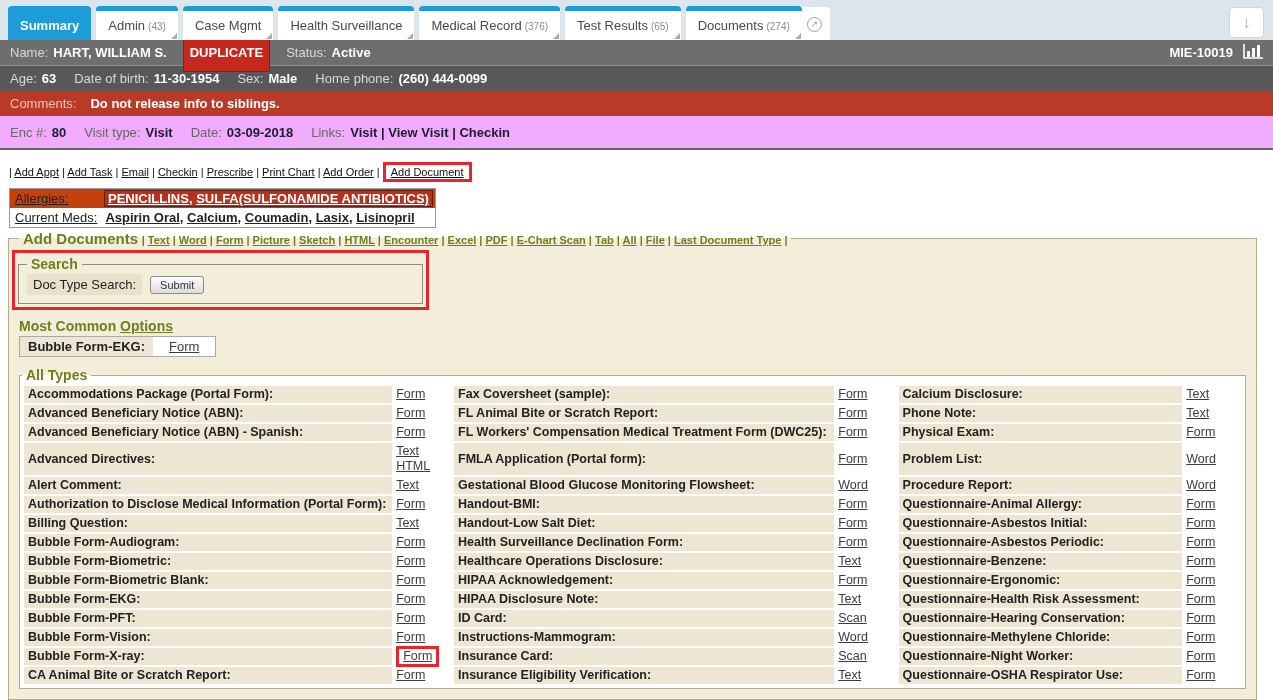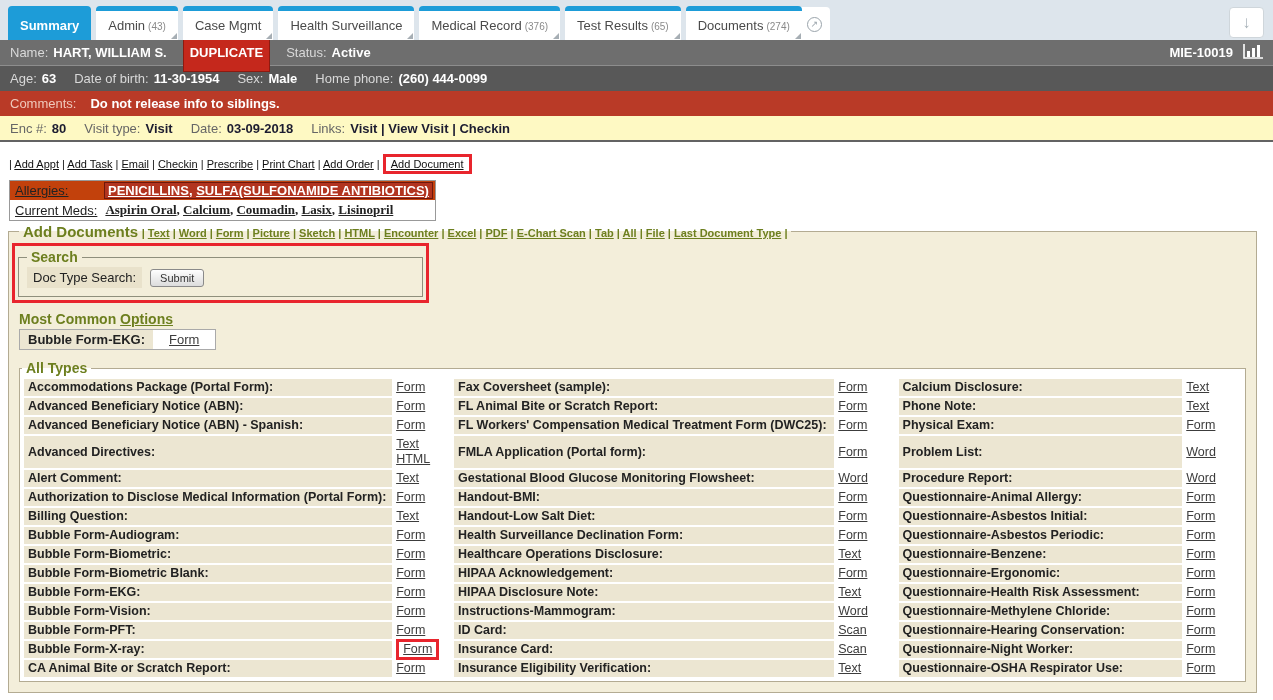--- a/index.html
+++ b/index.html
@@ -23,21 +23,21 @@
     color:#9aa4ab; font-size:9px; line-height:13px; text-align:center; display:inline-block; }
   .scrollbtn { position:absolute; right:9px; top:7px; width:35px; height:31px; background:#fff;
     border:1px solid #cfd6db; border-radius:4px; color:#a8b2b9; font-size:17px; font-weight:bold;
     display:flex; align-items:center; justify-content:center; cursor:pointer; }
 
   
   .brow { display:flex; align-items:center; padding:4px 10px; font-size:13px; }
   .row-name { background:#6e6e6e; color:#fff; border-bottom:1px solid #8d8d8d; height:26px; }
   .row-demo { background:#585858; color:#fff; height:25px; }
   .row-comments { background:#b93a27; color:#fff; height:25px; }
-  .row-enc { background:#fef9c3; color:#333; border-bottom:2px solid #636363; height:26px; }
+  .row-enc { background:#f0abfc; color:#333; border-bottom:2px solid #636363; height:34px; }
   .lbl { margin-right:5px; }
   .row-name .lbl, .row-demo .lbl { color:#d9d9d9; }
   .row-comments .lbl { color:#efc9bc; margin-right:14px; }
   .row-enc .lbl { color:#666; }
   .val { font-weight:bold; color:#fff; }
   .row-enc .val { color:#1c1c30; }
   .gap { width:18px; }
   .dup-badge { background:#c5281c; border:1px solid #8e1a10; color:#fff; font-weight:bold;
     padding:11px 6px; margin:0 16px; }
   .chart-id { margin-left:auto; font-weight:bold; color:#fff; display:flex; align-items:center; }
@@ -51,21 +51,21 @@
   .actions-line a { color:#111; }
   .hl-red { border:3px solid #e8252d; padding:1px 5px; display:inline-block; }
 
   .allergy-box { display:inline-block; border:1px solid #999; background:#fff; margin-left:1px; }
   .al-row { display:flex; align-items:center; }
   .al-row.first { background:#c2410c; }
   .al-label { padding:2px 6px 2px 5px; min-width:92px; }
   .al-label a { color:#222; }
   .allergy-badge { background:#b2341f; border:1px solid #6e180c; margin:1px 2px; padding:0 3px; }
   .allergy-badge a, .allergy-badge .sep { color:#fff; font-weight:bold; }
-  .meds-cell { padding:2px 8px 2px 2px;font-family:Liberation Serif, serif; }
+  .meds-cell { padding:2px 8px 2px 2px; }
   .meds-cell a, .meds-cell .sep { color:#222; font-weight:bold; }
 
   
   fieldset { border:1px solid #b3ab92; }
   legend { font-weight:bold; color:#6d7f1f; padding:0 4px; }
   .bigfs { background:#f3eeda; margin-top:2px; padding:2px 10px 10px; }
   .bigfs > legend .fs-title { font-size:15px; }
   .typelinks { font-size:11px; font-weight:bold; color:#6d7f1f; }
   .typelinks a { color:#6d7f1f; }
 
@@ -371,43 +371,43 @@
               <td class="tlbl">HIPAA Disclosure Note:</td>
               <td class="tlnk">
                 <a>Text</a>
               </td>
               <td class="tlbl">Questionnaire-Health Risk Assessment:</td>
               <td class="tlnk">
                 <a>Form</a>
               </td>
             </tr>
             <tr>
+              <td class="tlbl">Bubble Form-PFT:</td>
+              <td class="tlnk">
+                <a>Form</a>
+              </td>
+              <td class="tlbl">ID Card:</td>
+              <td class="tlnk">
+                <a>Scan</a>
+              </td>
+              <td class="tlbl">Questionnaire-Hearing Conservation:</td>
+              <td class="tlnk">
+                <a>Form</a>
+              </td>
+            </tr>
+            <tr>
               <td class="tlbl">Bubble Form-Vision:</td>
               <td class="tlnk">
                 <a>Form</a>
               </td>
               <td class="tlbl">Instructions-Mammogram:</td>
               <td class="tlnk">
                 <a>Word</a>
               </td>
               <td class="tlbl">Questionnaire-Methylene Chloride:</td>
-              <td class="tlnk">
-                <a>Form</a>
-              </td>
-            </tr>
-            <tr>
-              <td class="tlbl">Bubble Form-PFT:</td>
-              <td class="tlnk">
-                <a>Form</a>
-              </td>
-              <td class="tlbl">ID Card:</td>
-              <td class="tlnk">
-                <a>Scan</a>
-              </td>
-              <td class="tlbl">Questionnaire-Hearing Conservation:</td>
               <td class="tlnk">
                 <a>Form</a>
               </td>
             </tr>
             <tr>
               <td class="tlbl">Bubble Form-X-ray:</td>
               <td class="tlnk"><span class="hl-red-sm"><a style="display: inline;">Form</a></span></td>
               <td class="tlbl">Insurance Card:</td>
               <td class="tlnk">
                 <a>Scan</a>

